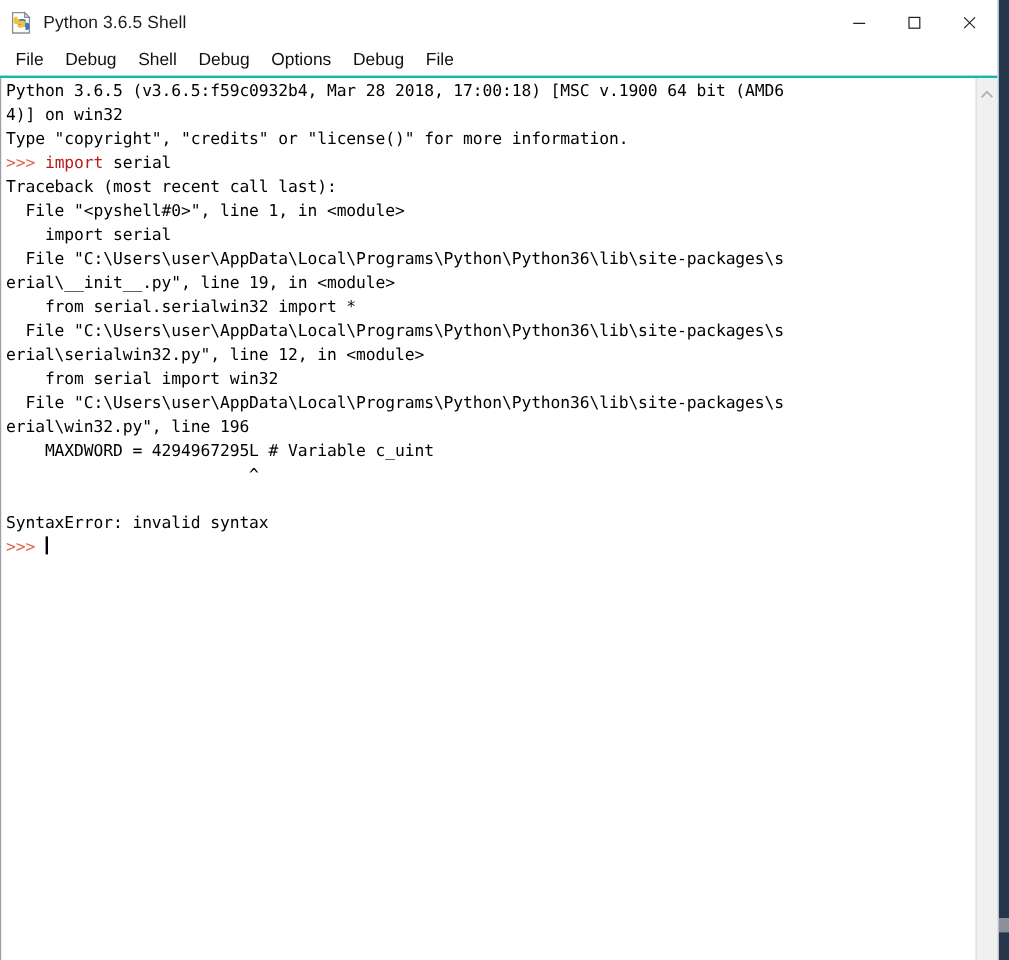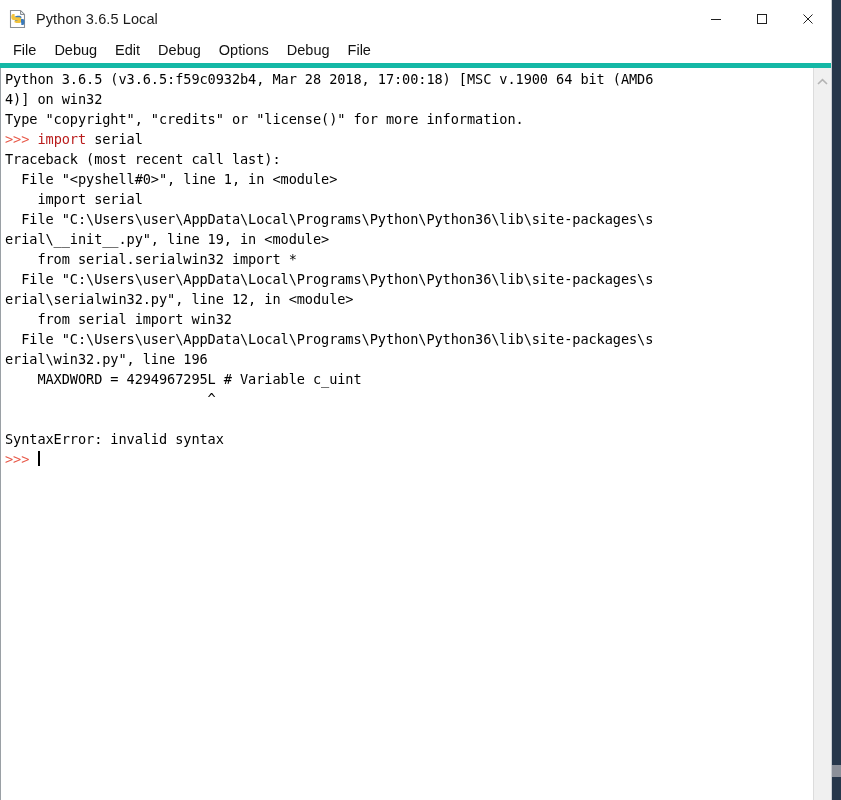--- a/index.html
+++ b/index.html
@@ -129,21 +129,21 @@
     color: #101010;
     padding: 2px 9px 3px 9px;
     cursor: default;
     white-space: nowrap;
   }
 
   
   #text-area-wrap {
     flex: 1 1 auto;
     position: relative;
-    border-top: 5px solid #14b8a6;
+    border-top: 2px solid #14b8a6;
     background: #ffffff;
     display: flex;
     min-height: 0;
   }
   #console {
     flex: 1 1 auto;
     position: relative;
     overflow: hidden;
     border-left: 1px solid #9aa0a5;
     background: #ffffff;
@@ -209,21 +209,21 @@
 
   <div id="title-bar">
     <div id="app-icon">
       <svg width="22" height="22" viewBox="0 0 22 22">
         <path d="M3.5 2.5 h10 l4 4 v13 h-14 z" fill="#ffffff" stroke="#8a8f94" stroke-width="1.1"></path>
         <path d="M13.5 2.5 v4 h4 z" fill="#e3e7ea" stroke="#8a8f94" stroke-width="1"></path>
         <path d="M11.5 7.8 c3.1 0 2.9 1.3 2.9 1.3 v1.4 h-3 v0.5 h4.2 s2 -.2 2 2.9 c0 3.1 -1.8 3 -1.8 3 h-1.5 v-1.5 s.06 -1.8 -1.8 -1.8 h-2.9 s-1.7 .03 -1.7 -1.65 v-2.8 s-.26 -1.35 3.6 -1.35 z" fill="#3b7aba"></path>
         <path d="M10.4 15.1 c-3.1 0 -2.9 -1.3 -2.9 -1.3 v-1.4 h3 v-.5 h-4.2 s-2 .2 -2 -2.9 c0 -3.1 1.8 -3 1.8 -3 h1.5 v1.5 s-.06 1.8 1.8 1.8 h2.9 s1.7 -.03 1.7 1.65 v2.8 s.26 1.35 -3.6 1.35 z" fill="#f2c33c"></path>
       </svg>
     </div>
-    <div id="title-text">Python 3.6.5 Local</div>
+    <div id="title-text">Python 3.6.5 Shell</div>
 
     <div class="win-btns">
       <div class="win-btn">
         <svg width="12" height="12" viewBox="0 0 12 12">
             <line x1="1" y1="6.5" x2="11" y2="6.5"></line>
           </svg>
       </div>
       <div class="win-btn">
         <svg width="12" height="12" viewBox="0 0 12 12">
             <rect x="1.5" y="1.5" width="9" height="9"></rect>
@@ -234,21 +234,21 @@
             <line x1="1.5" y1="1.5" x2="10.5" y2="10.5"></line>
             <line x1="10.5" y1="1.5" x2="1.5" y2="10.5"></line>
           </svg>
       </div>
     </div>
   </div>
 
   <div id="menu-bar">
     <div class="menu-item">File</div>
     <div class="menu-item">Debug</div>
-    <div class="menu-item">Edit</div>
+    <div class="menu-item">Shell</div>
     <div class="menu-item">Debug</div>
     <div class="menu-item">Options</div>
     <div class="menu-item">Debug</div>
     <div class="menu-item">File</div>
   </div>
 
   <div id="text-area-wrap">
     <div id="console">
       <div id="console-text"><div class="ln"><span class="c-plain">Python 3.6.5 (v3.6.5:f59c0932b4, Mar 28 2018, 17:00:18) [MSC v.1900 64 bit (AMD6</span></div><div class="ln"><span class="c-plain">4)] on win32</span></div><div class="ln"><span class="c-plain">Type "copyright", "credits" or "license()" for more information.</span></div><div class="ln"><span class="c-prompt">&gt;&gt;&gt; </span><span class="c-kw">import</span><span class="c-plain"> serial</span></div><div class="ln"><span class="c-err">Traceback (most recent call last):</span></div><div class="ln"><span class="c-err">  File "&lt;pyshell#0&gt;", line 1, in &lt;module&gt;</span></div><div class="ln"><span class="c-err">    import serial</span></div><div class="ln"><span class="c-err">  File "C:\Users\user\AppData\Local\Programs\Python\Python36\lib\site-packages\s</span></div><div class="ln"><span class="c-err">erial\__init__.py", line 19, in &lt;module&gt;</span></div><div class="ln"><span class="c-err">    from serial.serialwin32 import *</span></div><div class="ln"><span class="c-err">  File "C:\Users\user\AppData\Local\Programs\Python\Python36\lib\site-packages\s</span></div><div class="ln"><span class="c-err">erial\serialwin32.py", line 12, in &lt;module&gt;</span></div><div class="ln"><span class="c-err">    from serial import win32</span></div><div class="ln"><span class="c-err">  File "C:\Users\user\AppData\Local\Programs\Python\Python36\lib\site-packages\s</span></div><div class="ln"><span class="c-err">erial\win32.py", line 196</span></div><div class="ln"><span class="c-err">    MAXDWORD = 4294967295L # Variable c_uint</span></div><div class="ln"><span class="c-err">                         ^</span></div><div class="ln"><span class="c-err"></span></div><div class="ln"><span class="c-err">SyntaxError: invalid syntax</span></div><div class="ln"><span class="c-prompt">&gt;&gt;&gt; </span><span class="caret-blk"></span></div></div>
     </div>

